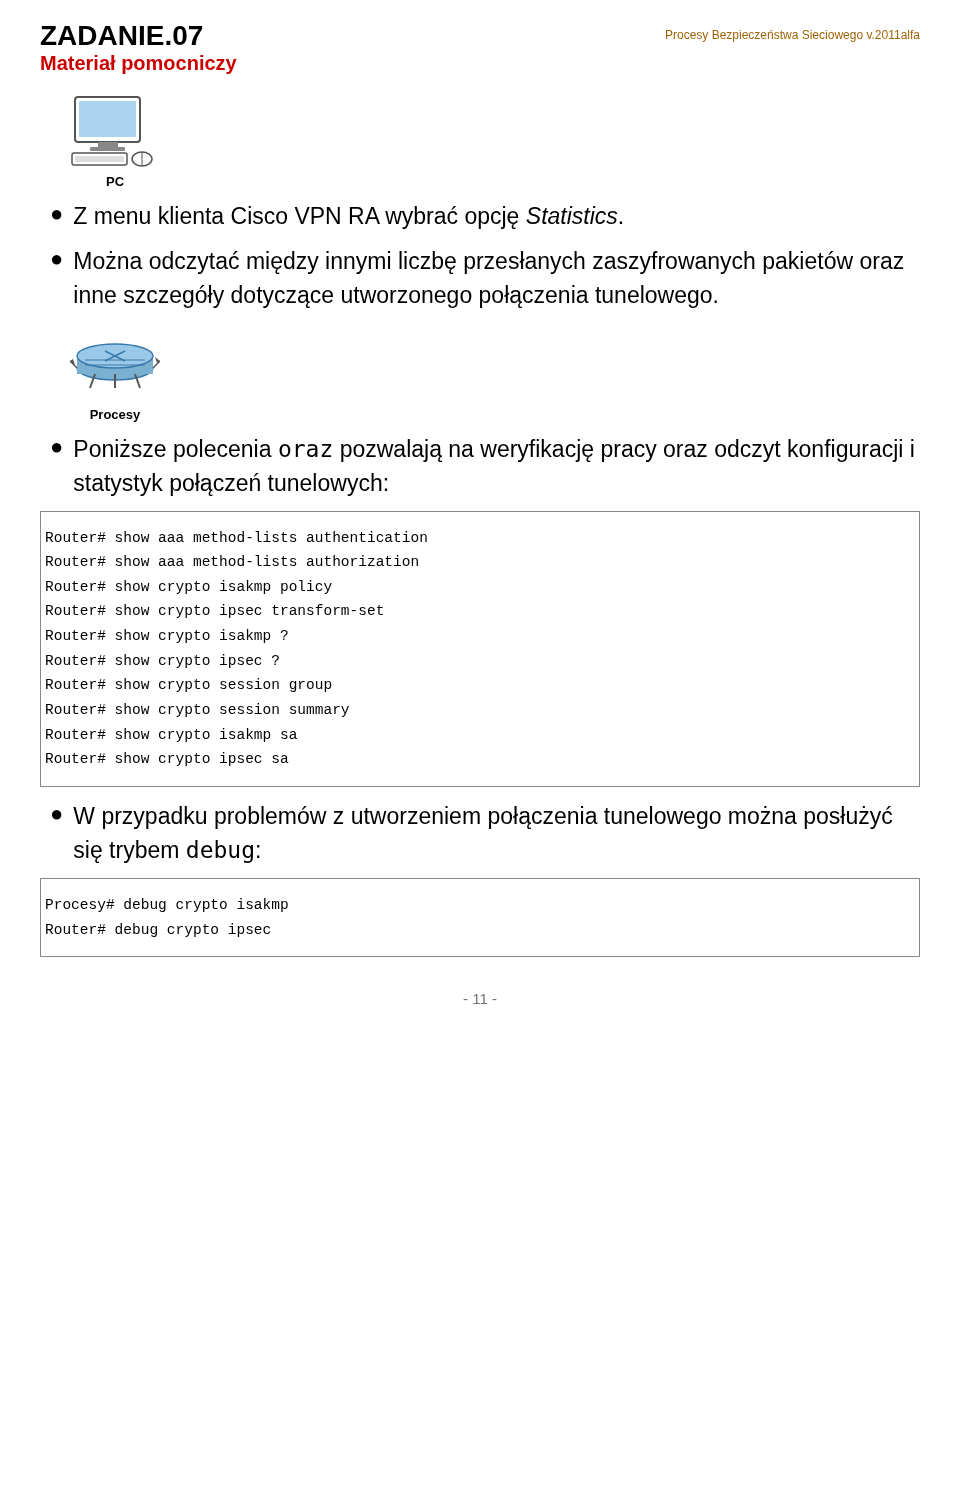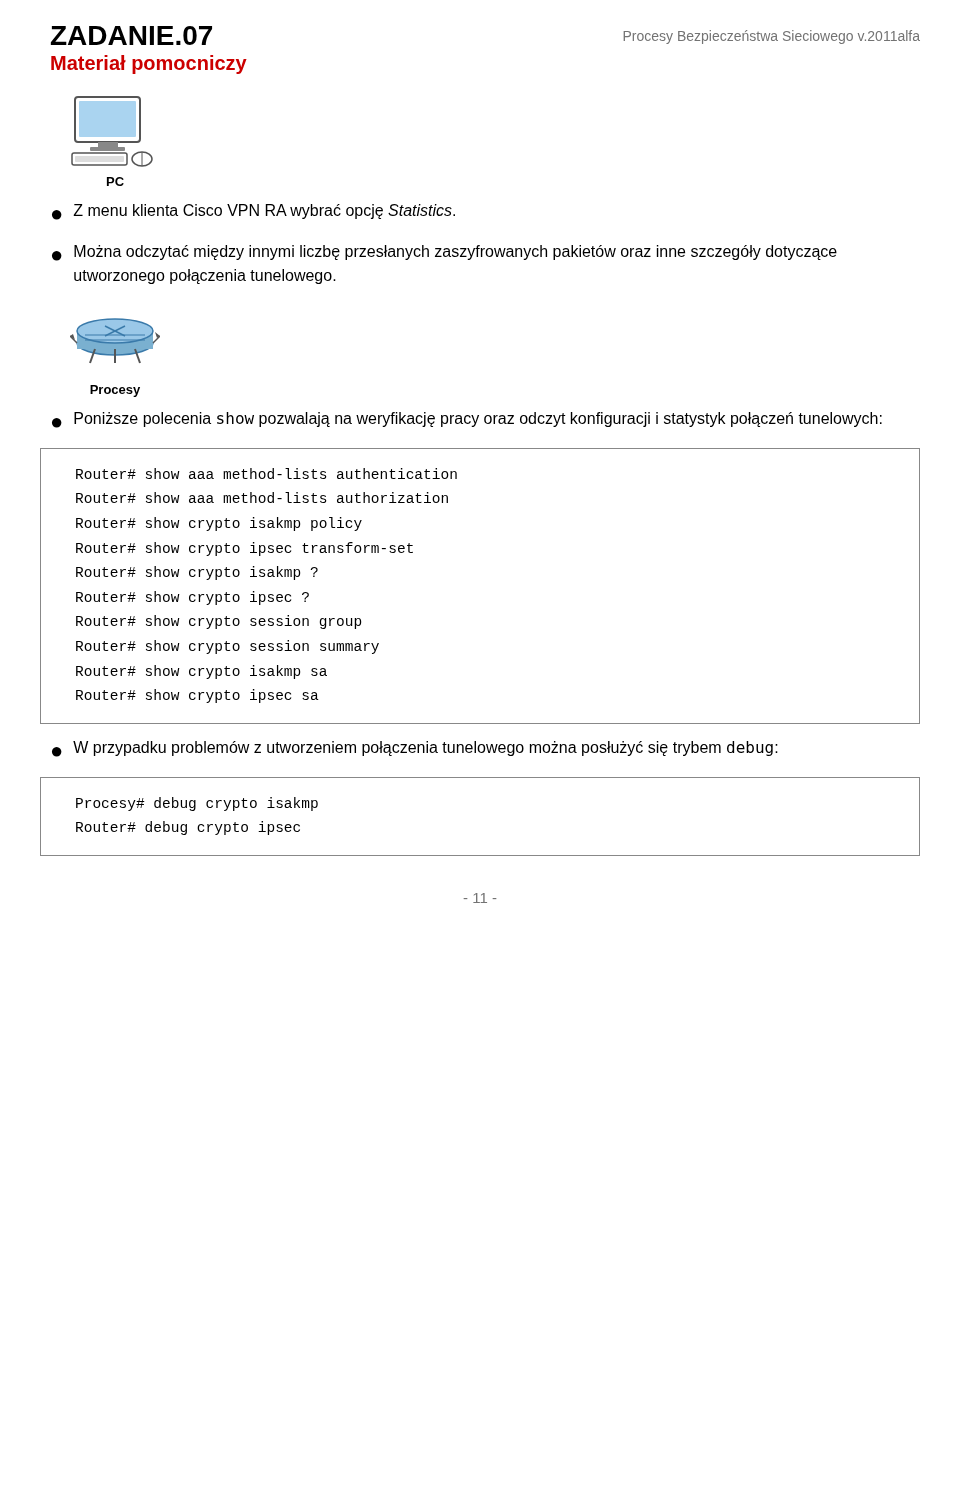--- a/index.html
+++ b/index.html
@@ -17,43 +17,42 @@
       min-height: 1499px;
       padding: 20px 40px;
     }
 
     .header {
       display: flex;
       justify-content: space-between;
       align-items: flex-start;
       margin-bottom: 8px;
       border-bottom: none;
-      margin-left: 10px;
     }
 
     .header-left {
       display: flex;
       flex-direction: column;
     }
 
     .zadanie-title {
       font-size: 28px;
       font-weight: bold;
       color: #000;
     }
 
     .material-title {
       font-size: 20px;
       font-weight: bold;
       color: #cc0000;
     }
 
     .header-right {
-      font-size: 14px;
-      color: #737373;
+      font-size: 12px;
+      color: #a16207;
       text-align: right;
       padding-top: 8px;
     }
 
     .pc-section {
       display: flex;
       flex-direction: column;
       align-items: flex-start;
       margin: 20px 0 10px 30px;
     }
@@ -79,21 +78,21 @@
     }
 
     .bullet {
       font-size: 22px;
       margin-right: 10px;
       line-height: 1.4;
       flex-shrink: 0;
     }
 
     .bullet-text {
-      font-size: 16px;
+      font-size: 23px;
       line-height: 1.5;
       flex: 1;
     }
 
     .bullet-text em {
       font-style: italic;
     }
 
     .router-section {
       display: flex;
@@ -112,21 +111,21 @@
       font-size: 13px;
       font-weight: bold;
       color: #000;
       text-align: center;
       width: 90px;
     }
 
     .code-box {
       border: 1px solid #888;
       background: #fff;
-      padding: 14px 34px;
+      padding: 14px 4px;
       margin: 0 0 12px 0;
       font-family: 'Courier New', Courier, monospace;
       font-size: 14.5px;
       line-height: 1.7;
       width: 100%;
     }
 
     .code-box .prompt {
       color: #000;
     }
@@ -207,21 +206,21 @@
     <line x1="25" y1="41" x2="20" y2="55" stroke="#555" stroke-width="2"></line>
     <line x1="45" y1="41" x2="45" y2="55" stroke="#555" stroke-width="2"></line>
     <line x1="65" y1="41" x2="70" y2="55" stroke="#555" stroke-width="2"></line>
   </svg>
   <span class="router-label">Procesy</span>
 </div>
 
 <div class="bullet-section">
   <span class="bullet">●</span>
   <span class="bullet-text">
-    Poniższe polecenia <code>show</code> pozwalają na weryfikację pracy oraz odczyt konfiguracji i statystyk połączeń tunelowych:
+    Poniższe polecenia <code>oraz</code> pozwalają na weryfikację pracy oraz odczyt konfiguracji i statystyk połączeń tunelowych:
   </span>
 </div>
 
 <div class="code-box">
   <div><span class="prompt">Router#  show  aaa  method-lists  authentication</span></div>
   <div><span class="prompt">Router#  show  aaa  method-lists  authorization</span></div>
   <div><span class="prompt">Router#  show  crypto  isakmp  policy</span></div>
   <div><span class="prompt">Router#  show  crypto  ipsec  transform-set</span></div>
   <div><span class="prompt">Router#  show  crypto  isakmp ?</span></div>
   <div><span class="prompt">Router#  show  crypto  ipsec ?</span></div>

